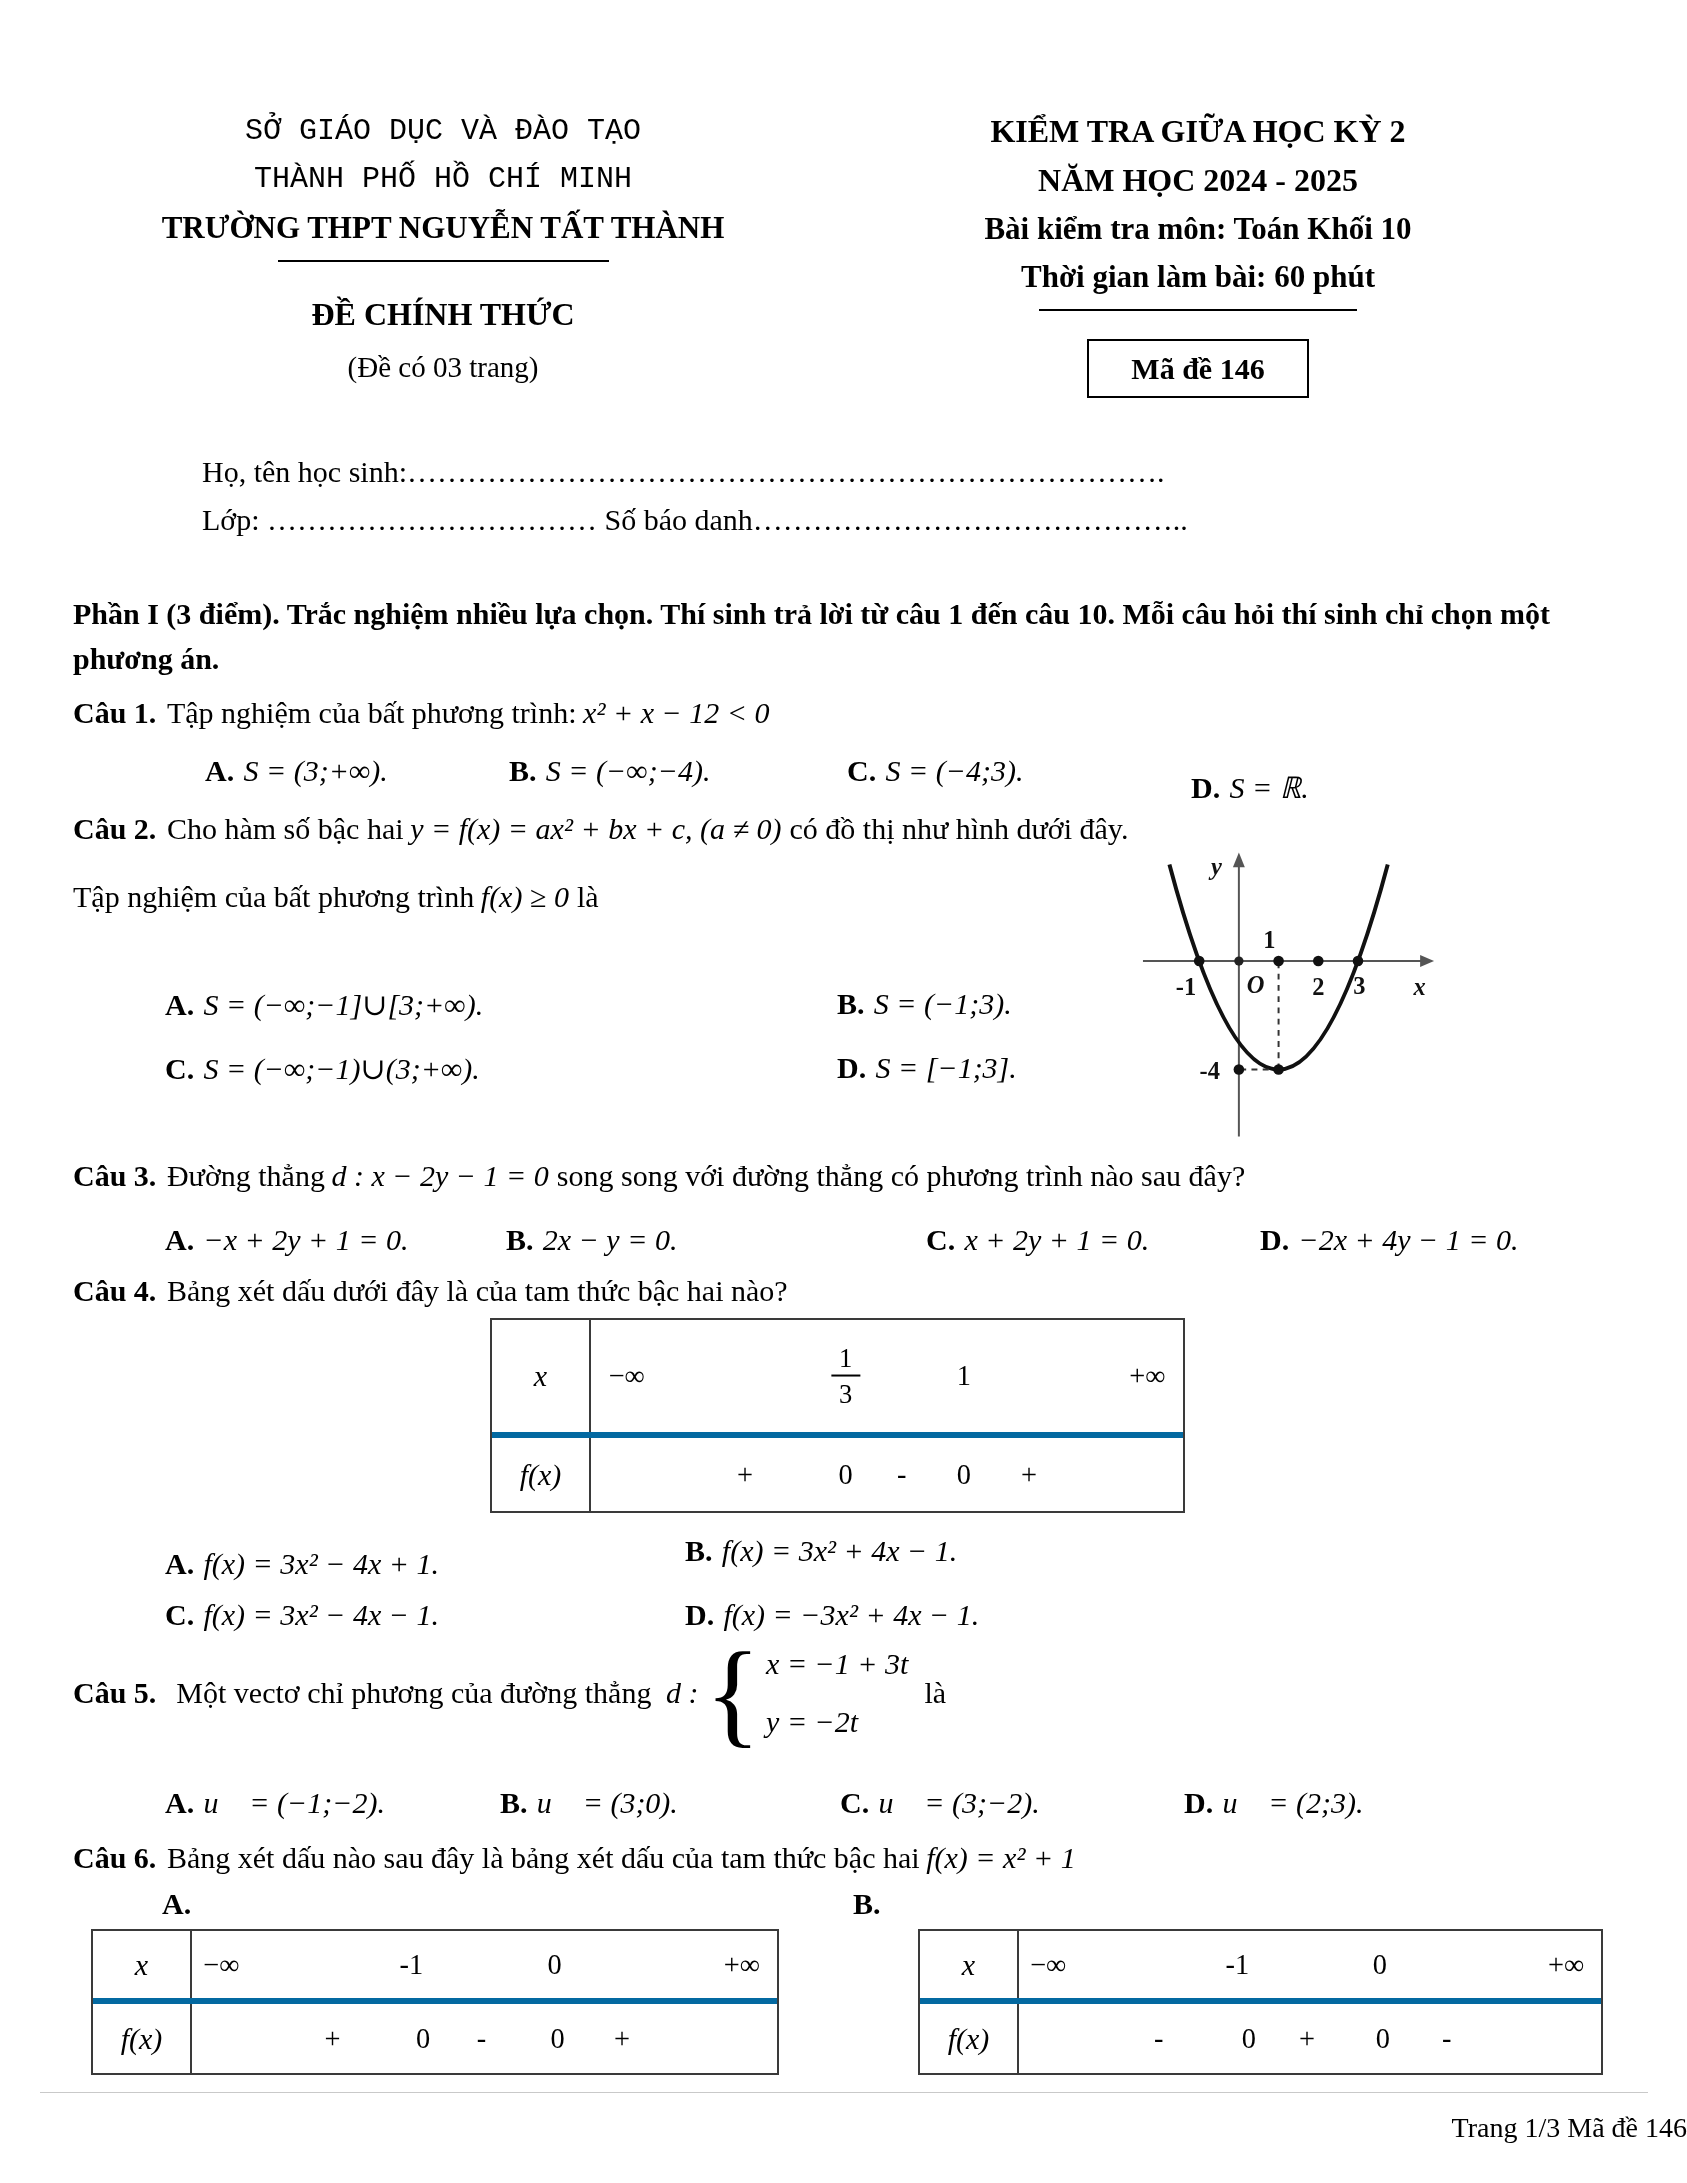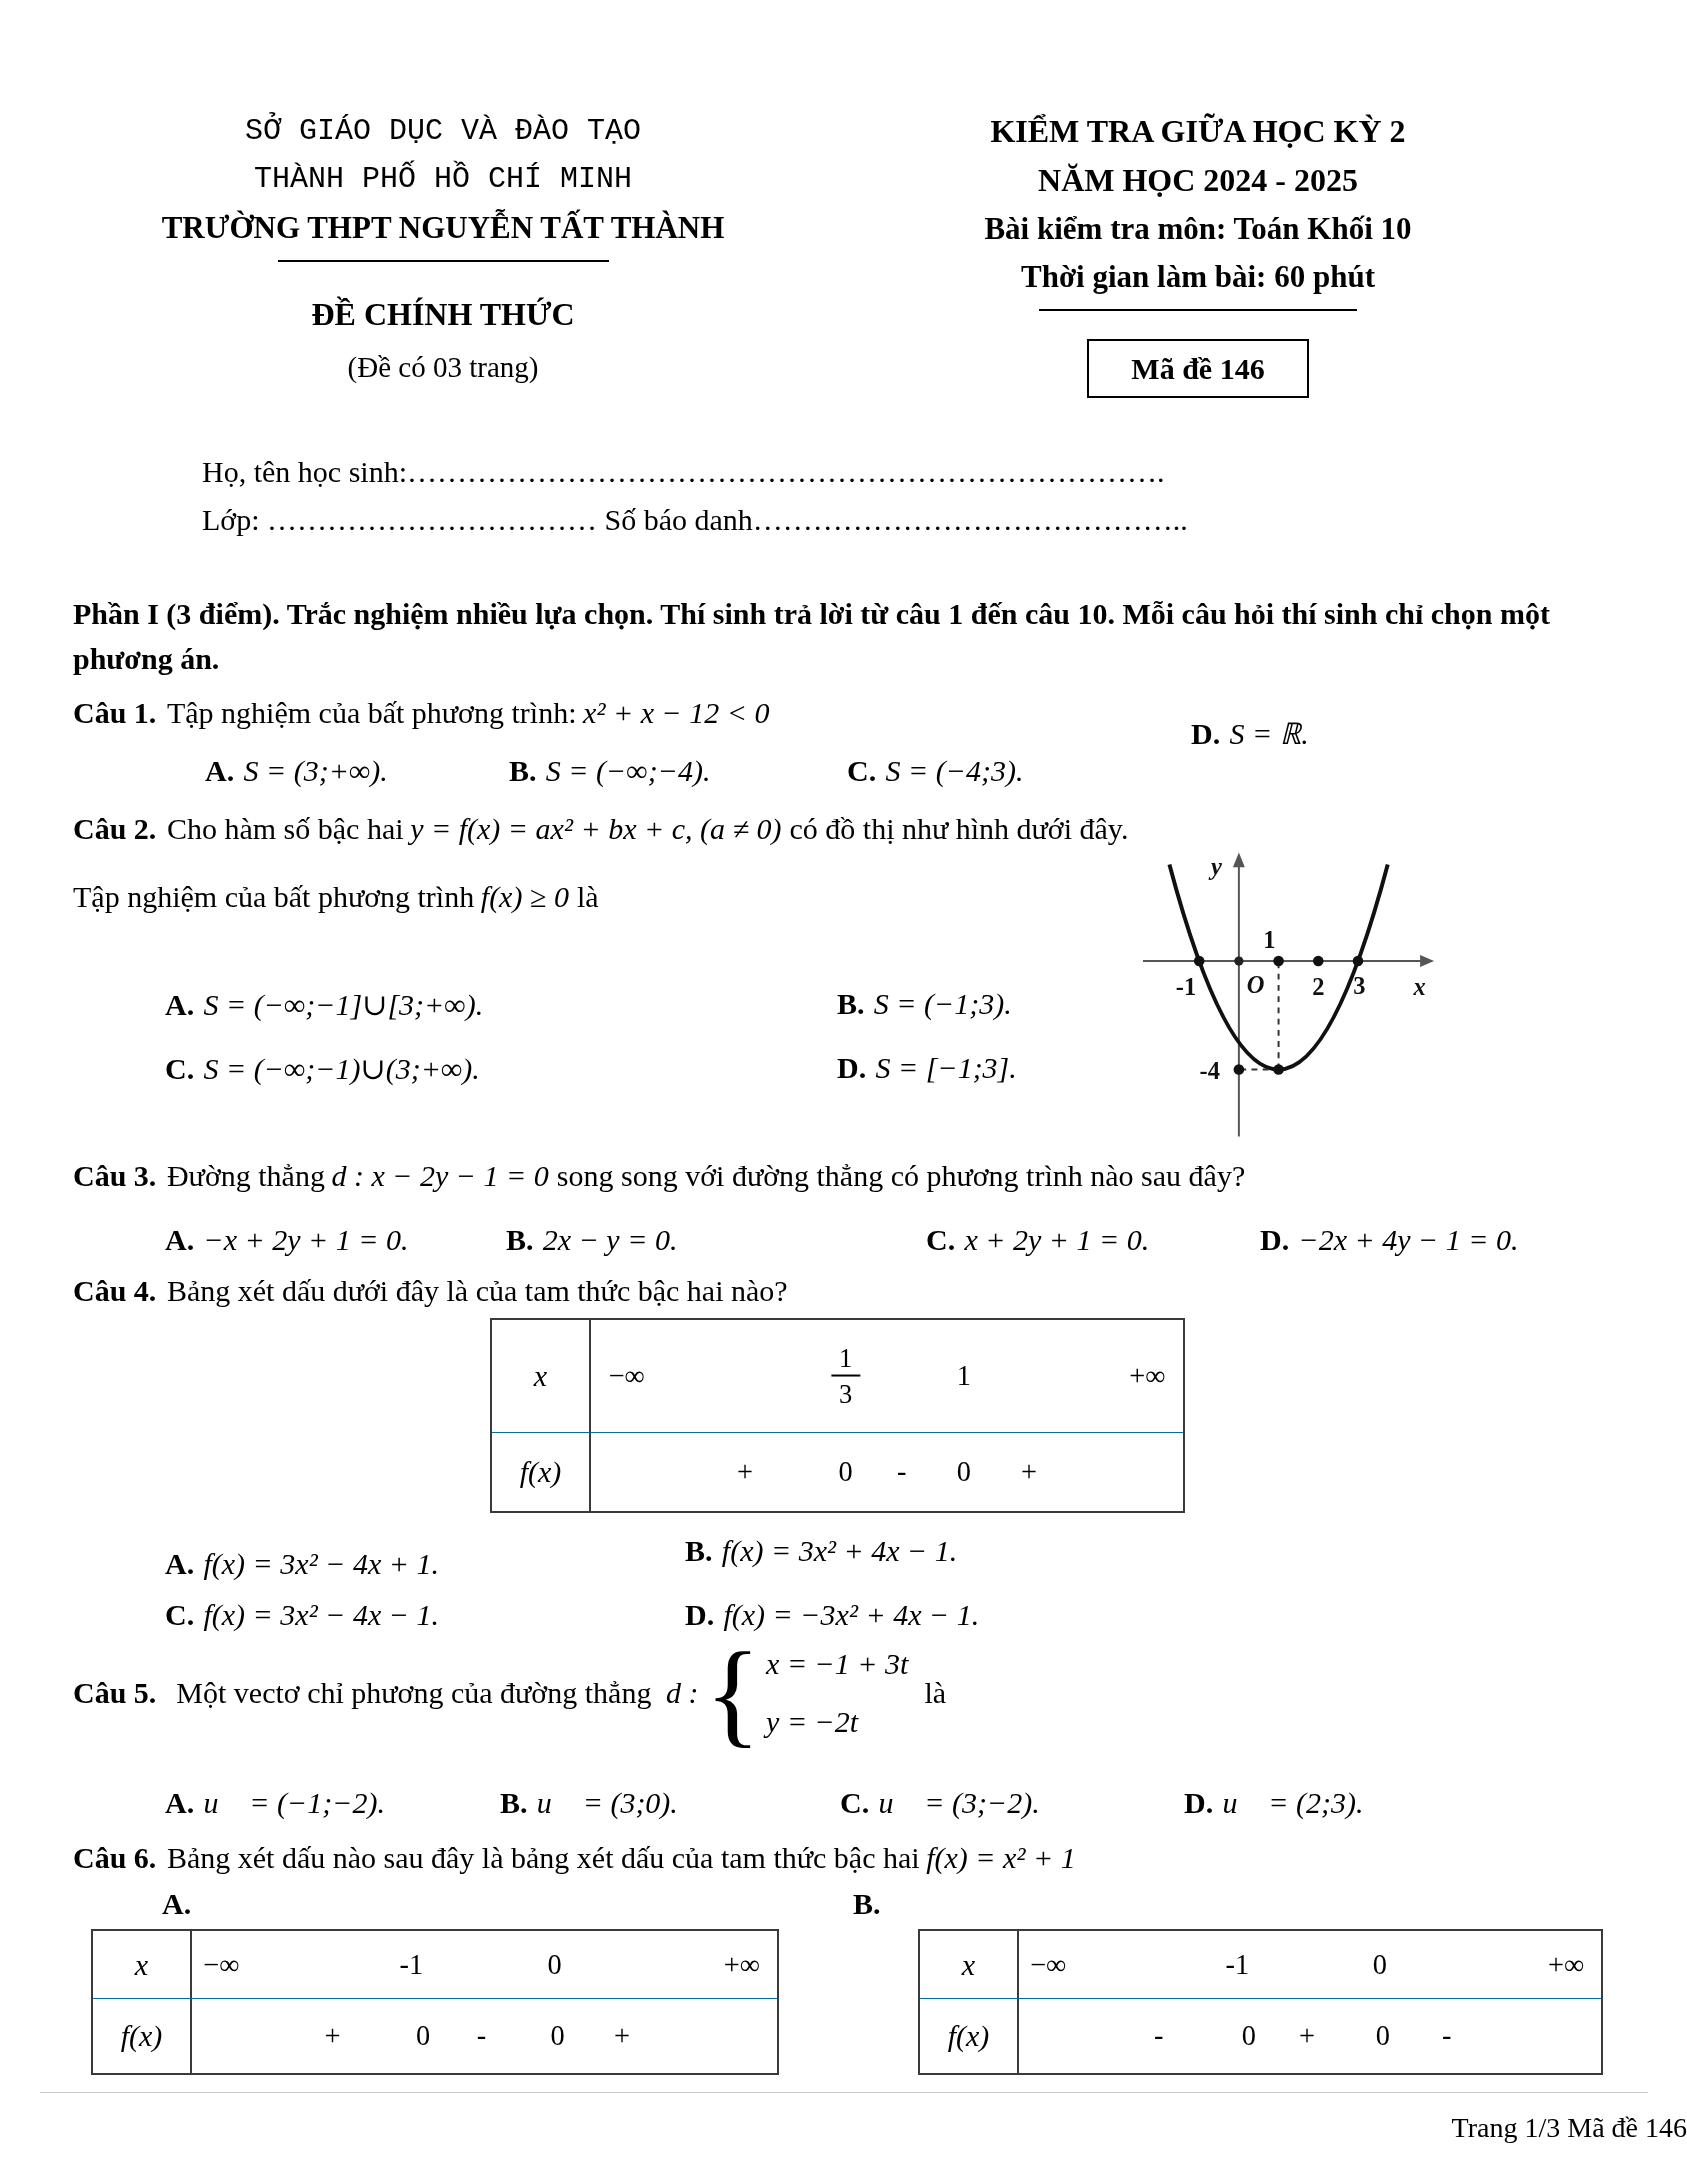--- a/index.html
+++ b/index.html
@@ -51,21 +51,21 @@
   #q4-line  { left: 73px; top: 1274px; }
   #q6-line  { left: 73px; top: 1841px; }
 
   
   .opt { position: absolute; font-size: 30px; white-space: nowrap; }
   .opt b { font-weight: bold; }
   .opt .math { margin-left: 9.3px; }
   #q1-optA { left: 205px;  top: 754px; }
   #q1-optB { left: 509px;  top: 754px; }
   #q1-optC { left: 847px; top: 754px; }
-  #q1-optD { left: 1191px; top: 712px; }
+  #q1-optD { left: 1191px; top: 766px; }
   #q2-optA { left: 165px;  top: 987px; }
   #q2-optB { left: 837px; top: 987px; }
   #q2-optC { left: 165px;  top: 1051px; }
   #q2-optD { left: 837px; top: 1051px; }
   #q3-optA { left: 165px;  top: 1223px; }
   #q3-optB { left: 506px;  top: 1223px; }
   #q3-optC { left: 926px; top: 1223px; }
   #q3-optD { left: 1260px; top: 1223px; }
   #q4-optA { left: 165px;  top: 1534px; margin-top: 13px; }
   #q4-optB { left: 685px; top: 1534px; }
@@ -82,21 +82,21 @@
   #q5-line .dlab { margin-left: 14.6px; }
   .system { display: flex; align-items: center; margin-left: 6.6px; }
   .brace { font-size: 116px; line-height: 0.85; font-weight: 400; }
   .syslines { display: flex; flex-direction: column; gap: 24px; margin-left: 5.3px; }
   .syslines .math { font-size: 30px; }
   #q5-line .suffix { margin-left: 16px; }
 
   
   .stable { position: absolute; border: 2px solid #3a3a3a; background: #fff; }
   .strow { display: flex; }
-  .strow + .strow { border-top: 1px solid #0369a1; }
+  .strow + .strow { border-top: 6px solid #0369a1; }
   .stlab { width: 99px; border-right: 2px solid #3a3a3a; display: flex; align-items: center; justify-content: center; font-style: italic; font-size: 30px; }
   .stcon { flex: 1; position: relative; }
   .sitem { position: absolute; top: 50%; transform: translate(-50%, -50%); font-size: 28.4px; white-space: nowrap; }
   .frac { position: absolute; top: 50%; transform: translate(-50%, -50%); display: flex; flex-direction: column; align-items: center; font-size: 26.5px; line-height: 1.15; }
   .frac .fn { border-bottom: 2px solid #000; padding: 0 8px 2px; }
   .frac .fd { padding-top: 2px; }
 
   #q4-table { left: 490px; top: 1318px; width: 695px; }
   #q4-table .r1 { height: 112px; }
   #q4-table .r2 { height: 79px; }

